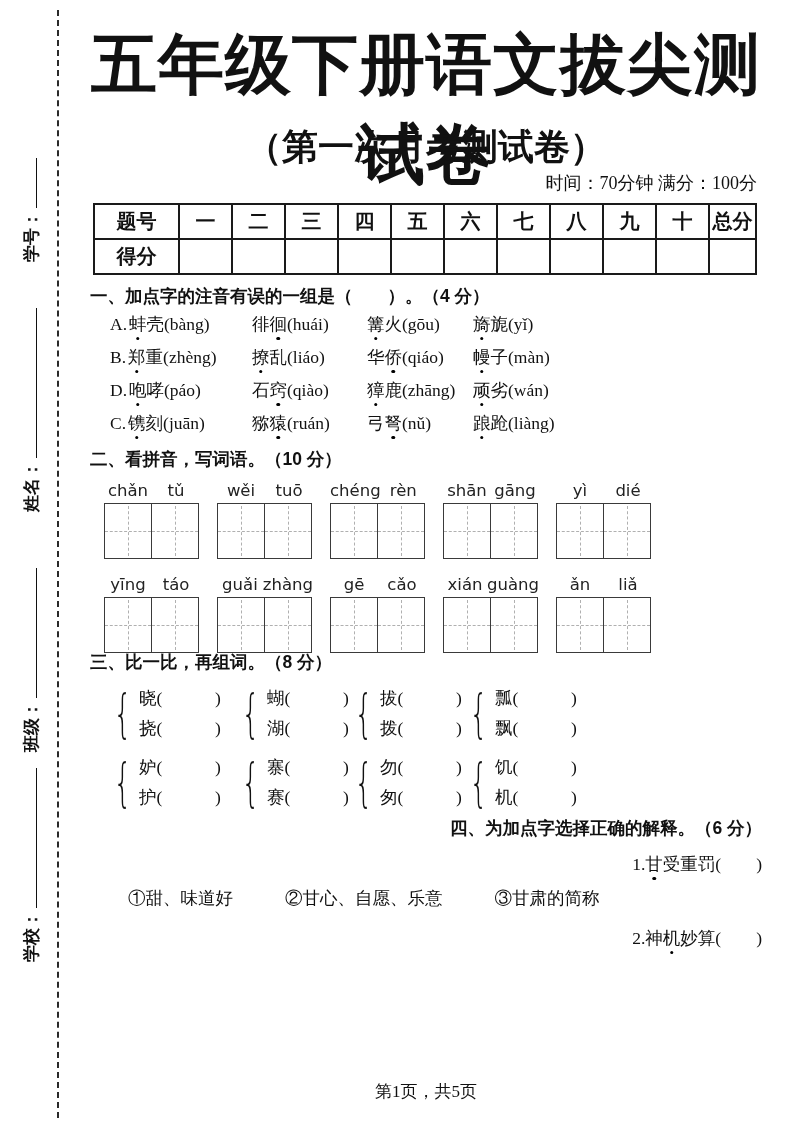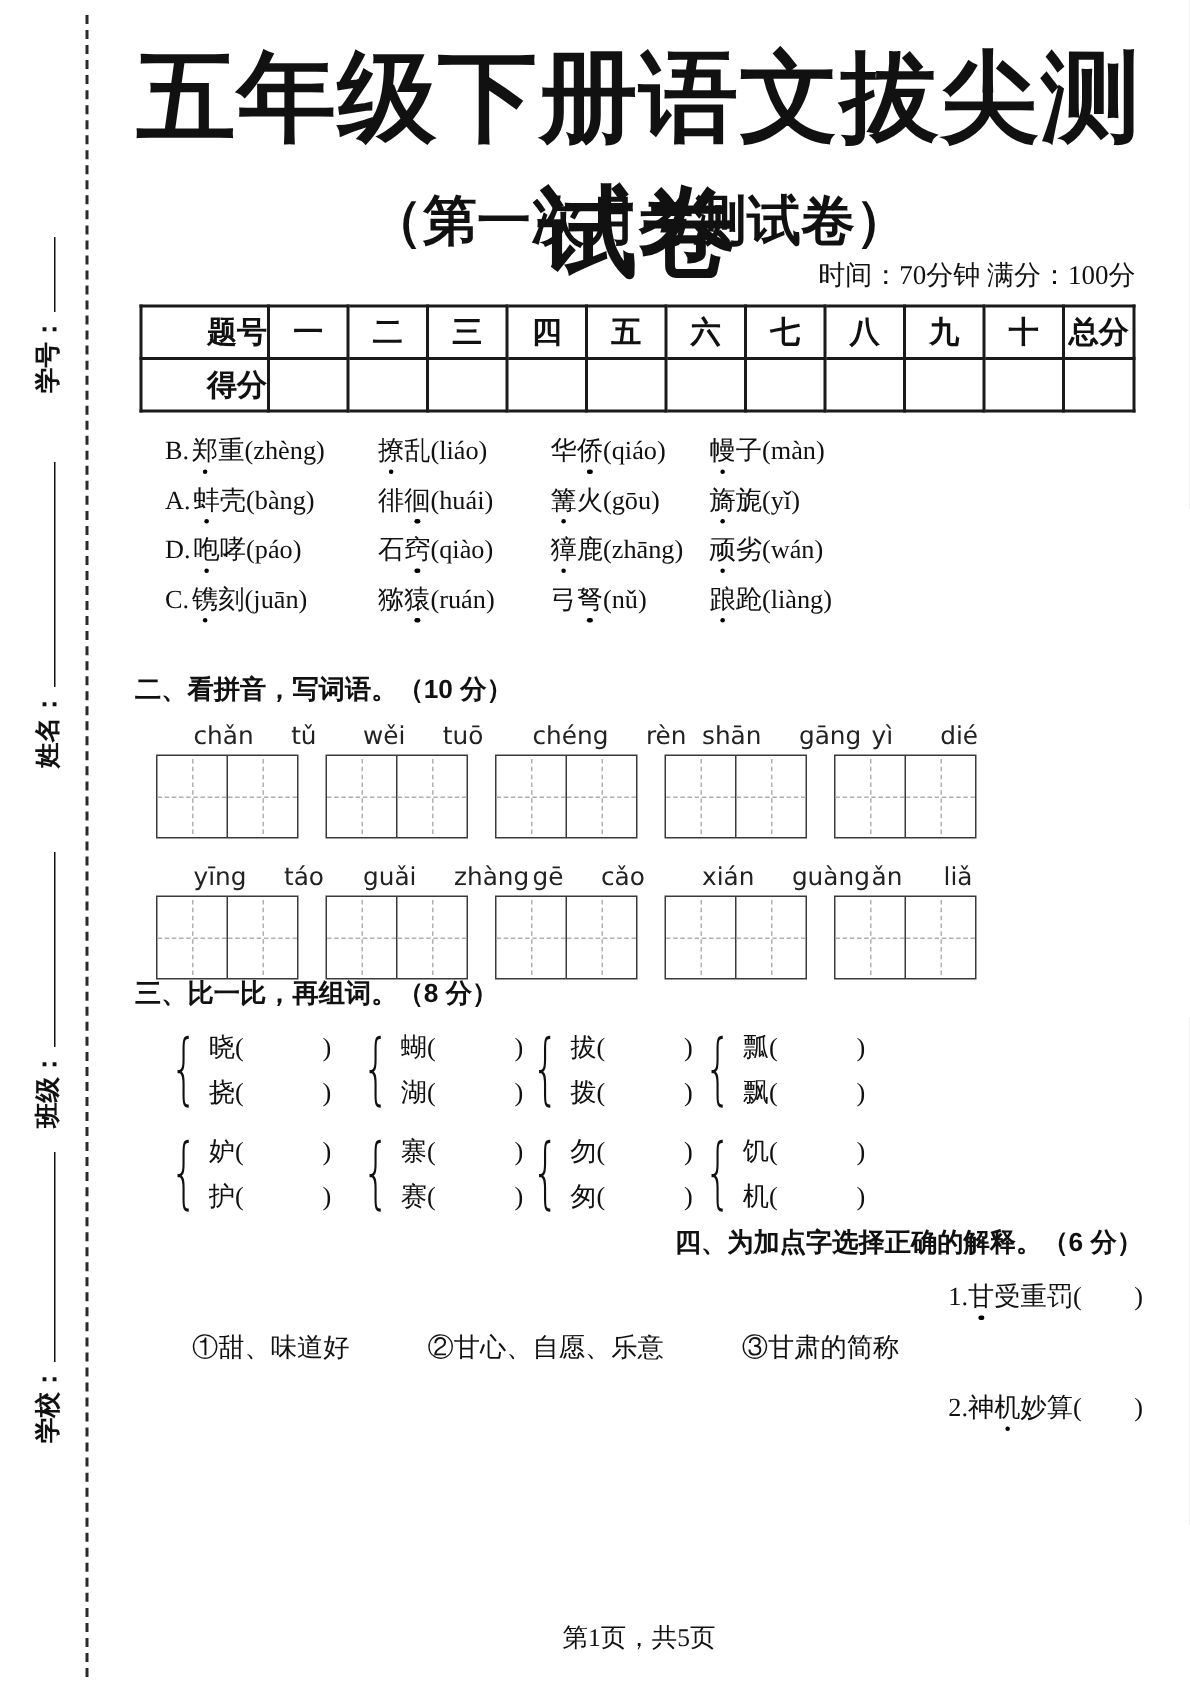--- a/index.html
+++ b/index.html
@@ -20,42 +20,42 @@
 
   .title{position:absolute;left:90px;top:20px;width:672px;text-align:center;
          font-size:66px;font-weight:700;letter-spacing:1px;}
   .subtitle{position:absolute;left:90px;top:102px;width:672px;text-align:center;
             font-size:36px;font-weight:600;margin-top:21px;}
   .meta{position:absolute;right:36px;top:171px;font-size:18px;}
 
   table.score{position:absolute;left:93px;top:203px;width:664px;border-collapse:collapse;table-layout:fixed;}
   table.score td{border:2px solid #1a1a1a;height:33px;text-align:center;vertical-align:middle;
                  font-size:20px;font-weight:700;padding:0;}
-  table.score td.c0{width:83px;text-align:right;}
+  table.score td.c0{width:83px;}
   table.score td.cn{width:51px;}
 
   .sec{position:absolute;left:90px;width:672px;}
   .h{font-family:"Liberation Sans","DejaVu Sans",sans-serif;font-weight:bold;font-size:17.5px;white-space:pre;}
 
   
   .q1row{display:grid;grid-template-columns:142px 115px 106px auto;padding-left:20px;
          font-size:17.5px;line-height:33px;white-space:pre;}
   .rl{margin-right:2px;}
   .dc{position:relative;}
   .dc::after{content:"";position:absolute;left:50%;transform:translateX(-50%);bottom:-6px;
              width:3.5px;height:3.5px;border-radius:50%;background:#000;}
 
   
   .grow{display:flex;justify-content:space-between;width:548px;margin-left:14px;}
   .grow.r1{margin-top:10px;}
   .grow.r2{margin-top:16px;}
   .g{width:96px;}
   .py{display:flex;font-family:"DejaVu Sans","Liberation Sans",sans-serif;font-size:16.5px;
       color:#222;margin-bottom:3px;}
-  .py span{flex:1;margin-left:25px;}
+  .py span{flex:1;text-align:center;}
   .bp{display:flex;border:1.8px solid #3a3a3a;width:fit-content;}
   .zb{width:46px;height:54px;position:relative;}
   .zb + .zb{border-left:1.8px solid #3a3a3a;}
   .zb::before{content:"";position:absolute;left:50%;top:2px;bottom:2px;border-left:1px dashed #b0b0b0;}
   .zb::after{content:"";position:absolute;top:50%;left:0;right:0;border-top:1px dashed #b0b0b0;}
 
   
   .prow{display:grid;grid-template-columns:128px 113px 115px auto;padding-left:16px;margin-top:9px;}
   .pair{display:flex;align-items:center;}
   .brace{display:inline-block;font-family:"DejaVu Sans",sans-serif;font-size:52px;font-weight:200;
@@ -114,36 +114,37 @@
       <td class="cn"></td>
       <td class="cn"></td>
       <td class="cn"></td>
       <td class="cn"></td>
       <td></td>
     </tr>
   </tbody>
     </table>
 
   <div class="sec q1s">
+    <div class="h">一、加点字的注音有误的一组是（　　）。（4 分）</div>
+
+    <div class="q1row">
+      <span><span class="rl">A.</span><span></span><span class="dc">蚌</span><span>壳(bàng)</span></span>
+      <span><span>徘</span><span class="dc">徊</span><span>(huái)</span></span>
+      <span><span></span><span class="dc">篝</span><span>火(gōu)</span></span>
+      <span><span></span><span class="dc">旖</span><span>旎(yǐ)</span></span>
+    </div>
 
     <div class="q1row">
       <span><span class="rl">B.</span><span></span><span class="dc">郑</span><span>重(zhèng)</span></span>
       <span><span></span><span class="dc">撩</span><span>乱(liáo)</span></span>
       <span><span>华</span><span class="dc">侨</span><span>(qiáo)</span></span>
       <span><span></span><span class="dc">幔</span><span>子(màn)</span></span>
     </div>
 
     <div class="q1row">
-      <span><span class="rl">A.</span><span></span><span class="dc">蚌</span><span>壳(bàng)</span></span>
-      <span><span>徘</span><span class="dc">徊</span><span>(huái)</span></span>
-      <span><span></span><span class="dc">篝</span><span>火(gōu)</span></span>
-      <span><span></span><span class="dc">旖</span><span>旎(yǐ)</span></span>
-    </div>
-
-    <div class="q1row">
       <span><span class="rl">D.</span><span></span><span class="dc">咆</span><span>哮(páo)</span></span>
       <span><span>石</span><span class="dc">窍</span><span>(qiào)</span></span>
       <span><span></span><span class="dc">獐</span><span>鹿(zhāng)</span></span>
       <span><span></span><span class="dc">顽</span><span>劣(wán)</span></span>
     </div>
 
     <div class="q1row">
       <span><span class="rl">C.</span><span></span><span class="dc">镌</span><span>刻(juān)</span></span>
       <span><span>猕</span><span class="dc">猿</span><span>(ruán)</span></span>
       <span><span>弓</span><span class="dc">弩</span><span>(nǔ)</span></span>

